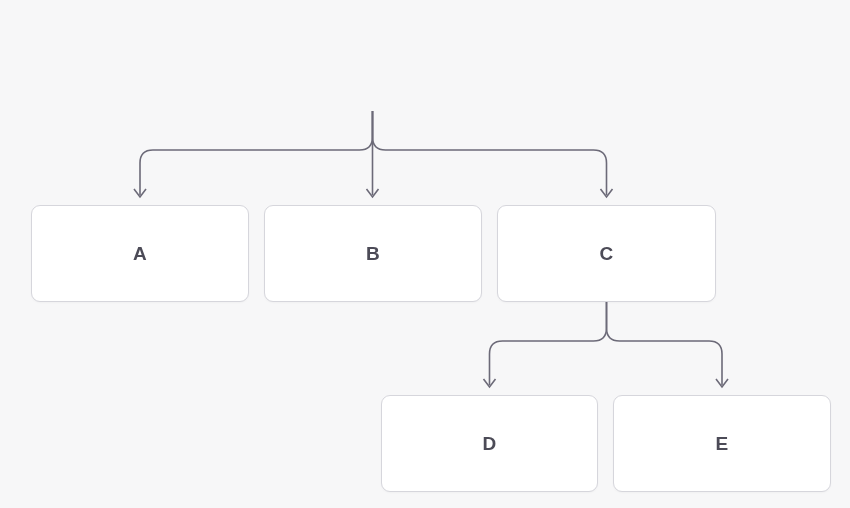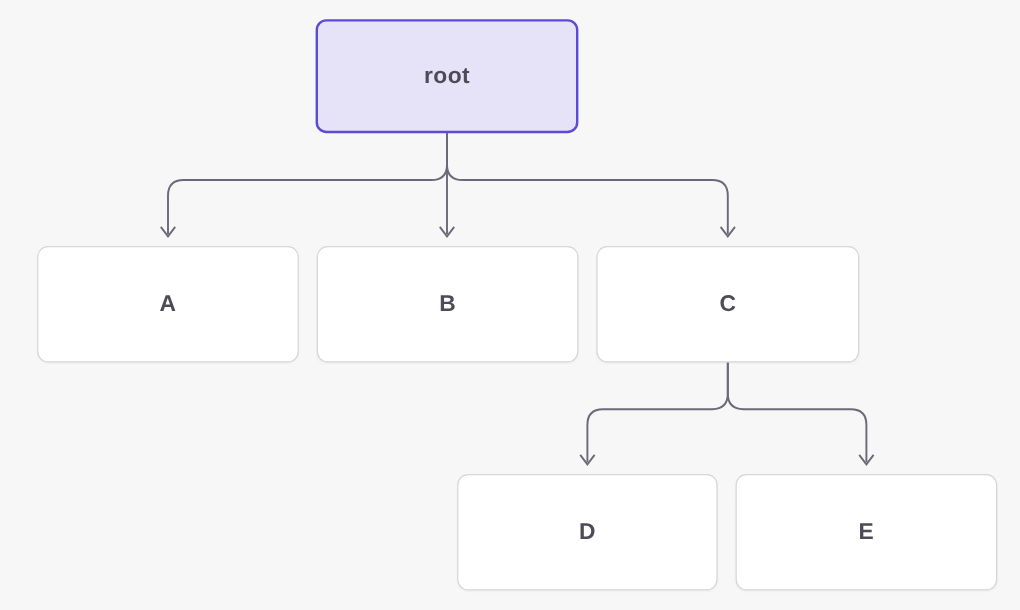--- a/index.html
+++ b/index.html
@@ -77,23 +77,20 @@
     <path class="edge" d="M372.5 111 V137 Q372.5 150 385.5 150 H593.5 Q606.5 150 606.5 163 V195"></path>
     <path class="arrow" d="M600.5 189 L606.5 197 L612.5 189"></path>
 
     <path class="edge" d="M606.5 302 V328 Q606.5 341 593.5 341 H502.5 Q489.5 341 489.5 354 V385"></path>
     <path class="arrow" d="M483.5 379 L489.5 387 L495.5 379"></path>
 
     <path class="edge" d="M606.5 302 V328 Q606.5 341 619.5 341 H709 Q722 341 722 354 V385"></path>
     <path class="arrow" d="M716 379 L722 387 L728 379"></path>
   </svg>
 
-  <div class="node node-root">
-    <span>root</span>
-  </div>
 
   <div class="node node-child node-a">
     <span>A</span>
   </div>
 
   <div class="node node-child node-b">
     <span>B</span>
   </div>
 
   <div class="node node-child node-c">

